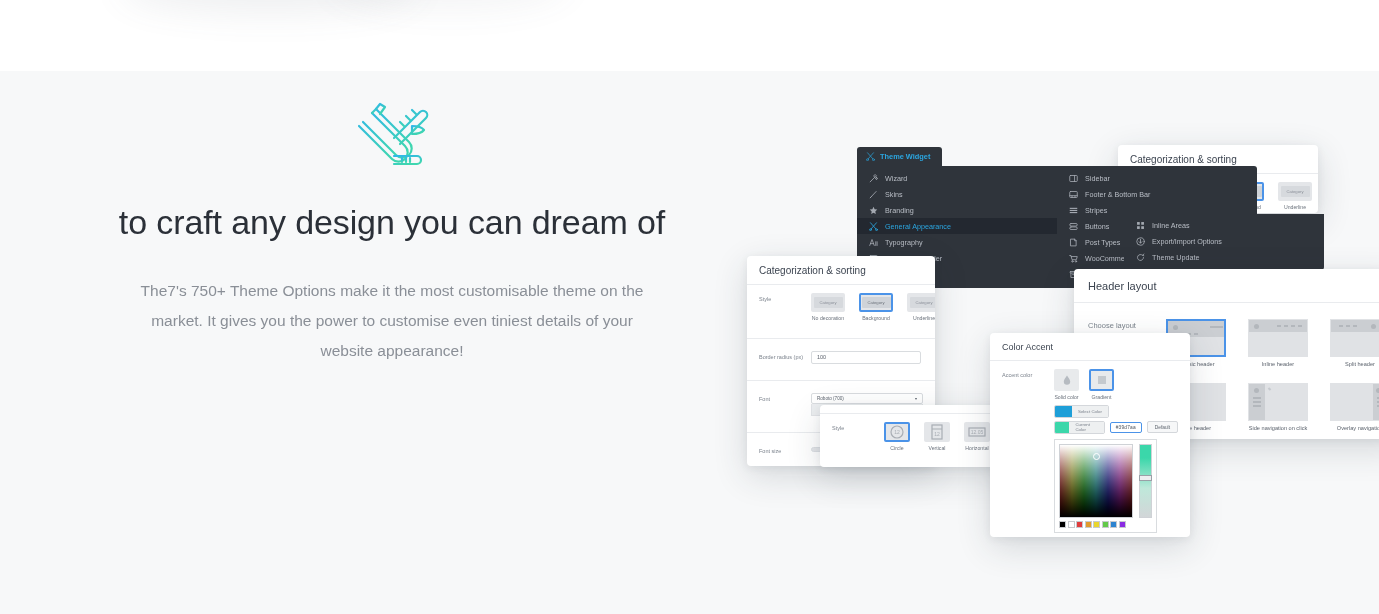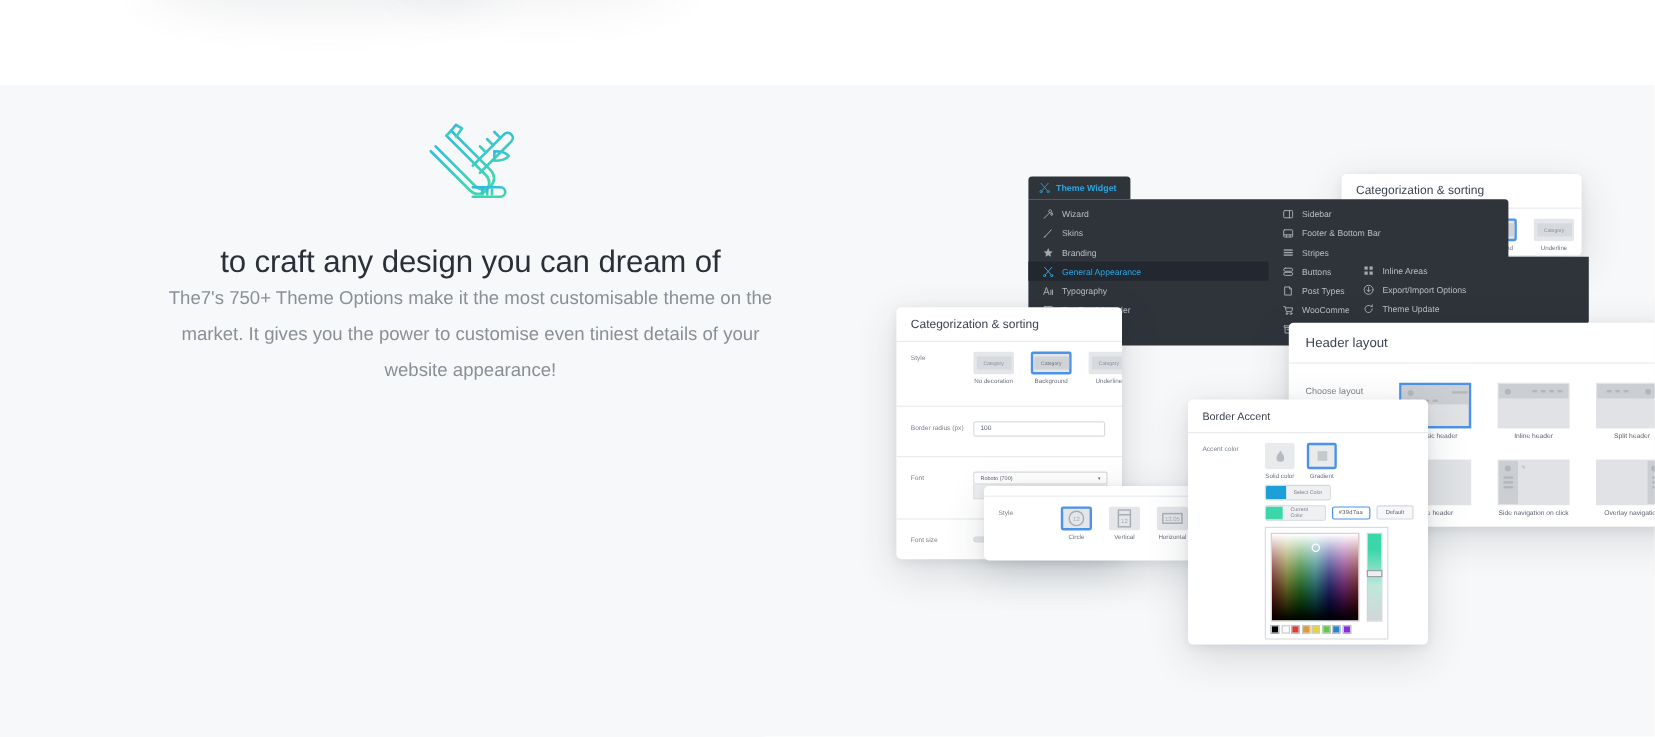--- a/index.html
+++ b/index.html
@@ -36,26 +36,26 @@
   .hero {
     position: absolute; left: 92px; top: 100px; width: 600px;
     text-align: center;
   }
   .hero-icon { width: 84px; height: 70px; margin: 0 auto 28px; display:block; }
   .hero-title {
     font-size: 48px; font-weight: 300; color: #22262c;
     letter-spacing: -0.3px; line-height: 1.05;
   }
   .hero-sub {
-    font-size: 26px; font-weight: 300; color: #2b3038;
+    font-size: 34px; font-weight: 300; color: #2b3038;
     margin-top: 33px; letter-spacing: -0.1px;
   }
   .hero-body {
     font-size: 15.5px; font-weight: 400; color: #8a8f97;
-    line-height: 1.95; 
+    line-height: 1.95; margin-top: 34px;
     padding: 0 38px;
   }
   
   .collage { position: absolute; left: 700px; top: 71px; width: 679px; height: 543px; }
   .panel {
     position: absolute; background: #ffffff; border-radius: 4px;
     box-shadow: 0 10px 34px rgba(40,48,62,.16), 0 2px 8px rgba(40,48,62,.08);
     overflow: hidden;
   }
   .panel-title {
@@ -586,21 +586,21 @@
                   </svg>
                 </div>
                 <div class="cap">Horizontal</div>
               </div>
             </div>
           </div>
       </div>
     </div>
 
     <div class="panel" style="left:290px; top:262px; width:200px; height:204px;">
-      <div class="panel-title" style="font-size:9px;">Border Accent</div>
+      <div class="panel-title" style="font-size:9px;">Color Accent</div>
       <div class="panel-hr"></div>
       <div class="row" style="padding-bottom:2px;">
         <div class="row-label">Accent color</div>
         <div class="row-ctl">
           <div class="choices" id="ca-modes" style="gap:10px;">
               <div class="choice">
                 <div class="thumb" style="width:25px;height:22px;background:#e8eaec;">
                   <svg width="12" height="12" viewBox="0 0 12 12" style="color:#b6bbc1">
                     <path fill="#b6bbc1" d="M6 1.5 C4 4.5 2.8 6 2.8 7.6 A3.2 3.2 0 0 0 9.2 7.6 C9.2 6 8 4.5 6 1.5z"></path>
                   </svg>

